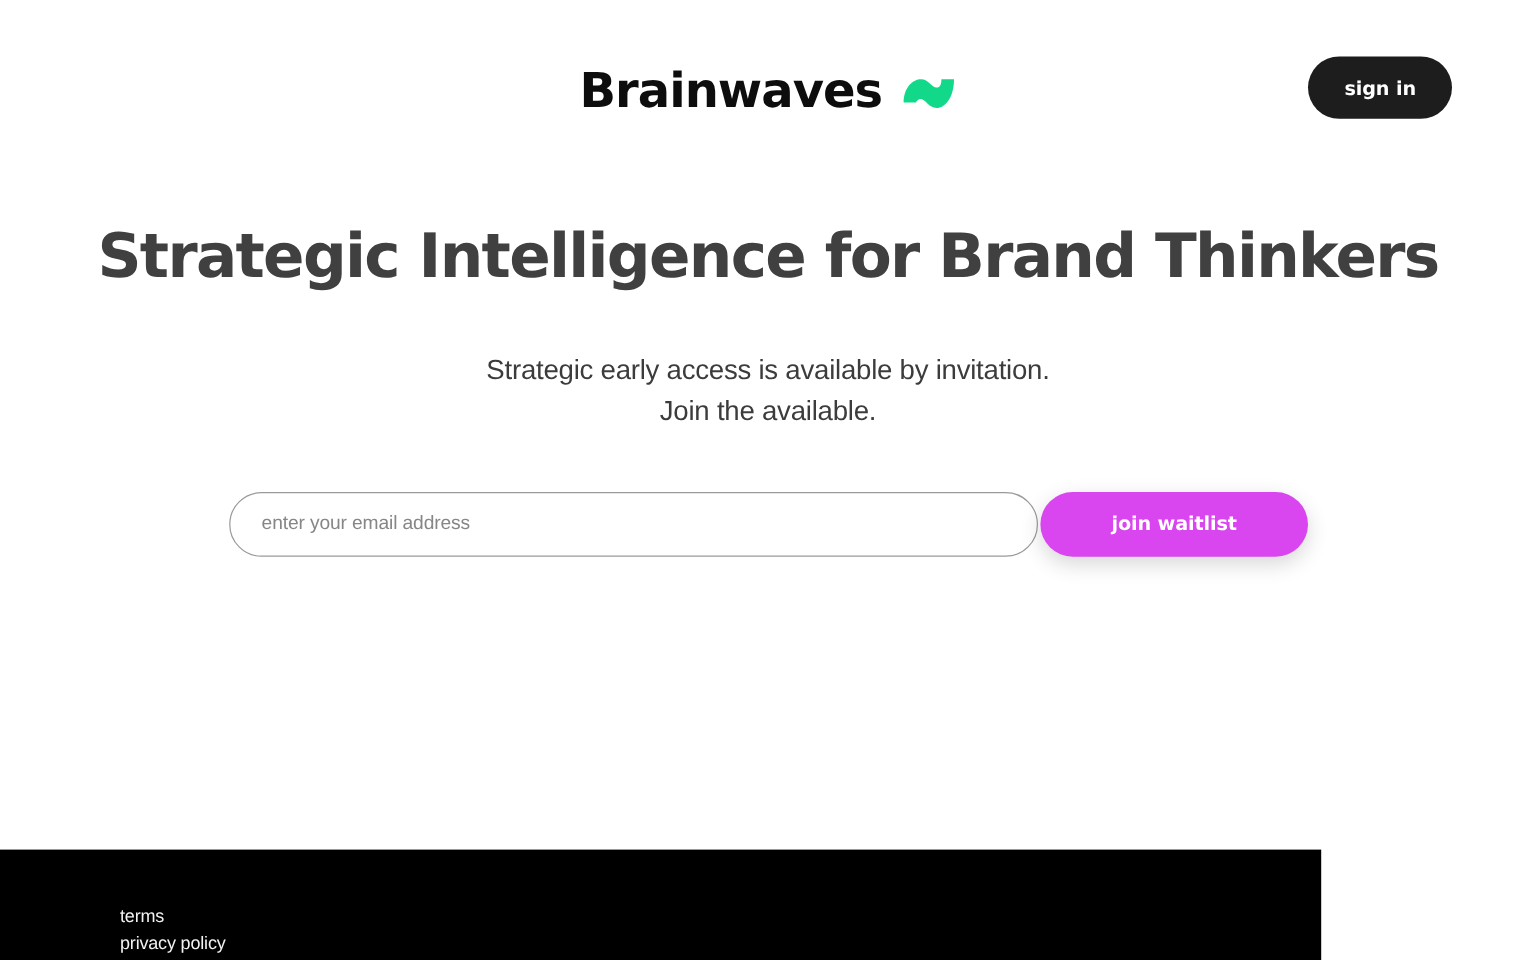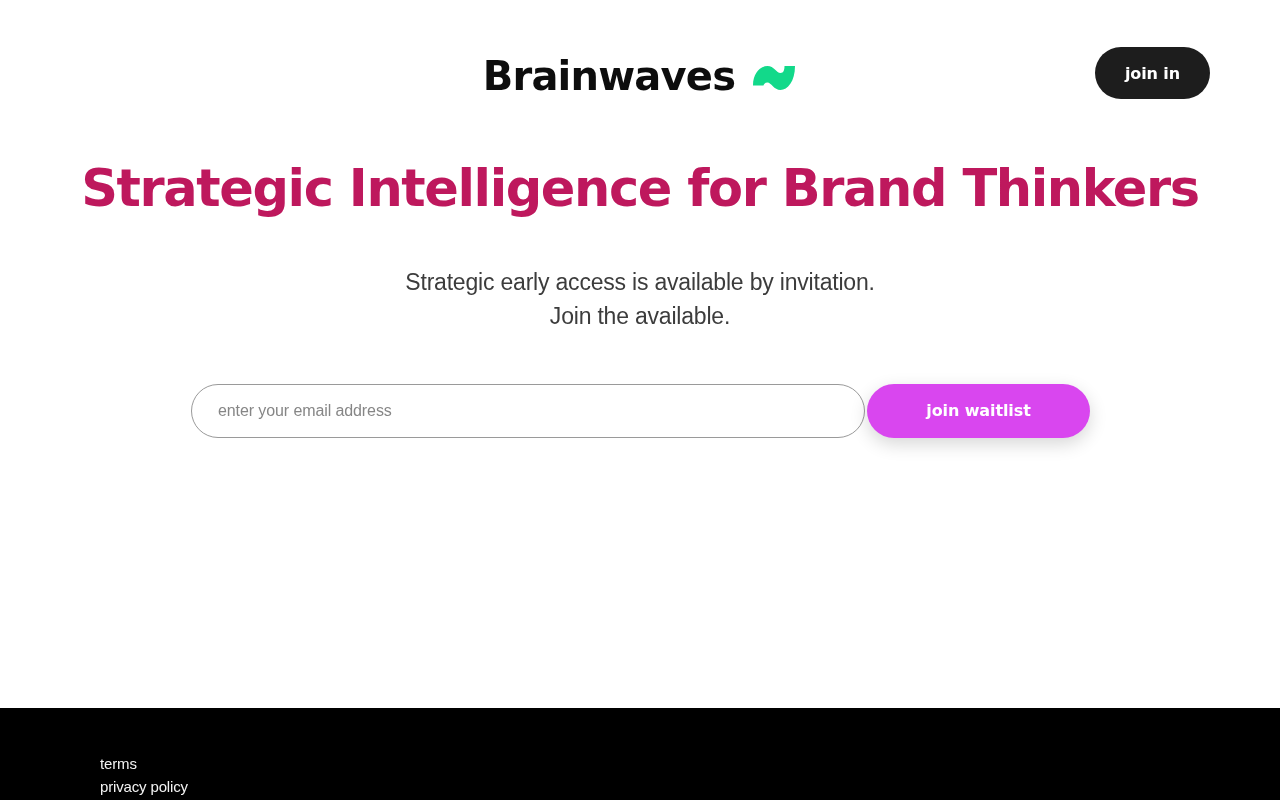--- a/index.html
+++ b/index.html
@@ -82,26 +82,26 @@
     top: 80px;
     left: 0;
     width: 1280px;
     height: 628px;
     display: flex;
     flex-direction: column;
     align-items: center;
   }
 
   .headline {
-    margin-top: 82px;
+    margin-top: 108px;
     font-family: "DejaVu Sans", sans-serif;
     font-size: 51px;
     font-weight: 700;
     letter-spacing: -1.4px;
-    color: #be185d;
+    color: #404040;
     line-height: 1.05;
     text-align: center;
     white-space: nowrap;
   }
 
   .subcopy {
     margin-top: 49px;
     font-size: 23px;
     font-weight: 400;
     line-height: 34px;
@@ -158,21 +158,21 @@
     letter-spacing: -0.1px;
     cursor: pointer;
     box-shadow: 0 6px 18px rgba(0, 0, 0, 0.16);
   }
 
   
   .footer {
     position: absolute;
     left: 0;
     top: 708px;
-    width: 1280px;
+    width: 1101px;
     height: 92px;
     background: #000000;
     overflow: hidden;
   }
 
   .footer-links {
     position: absolute;
     left: 100px;
     top: 44px;
     display: flex;
@@ -198,21 +198,21 @@
   <div class="brand">
     <span class="brand-name">Brainwaves</span>
 
     <span class="brand-mark-wrap">
       <svg class="brand-mark" viewBox="0 0 46 30" xmlns="http://www.w3.org/2000/svg" aria-hidden="true">
         <path d="M2 22.5 C2 9.5, 10 3, 16.5 3 C23 3, 25.5 10, 29.5 10 C32.5 10, 33.5 7.2, 33.5 3 L44 3 C44 18.5, 36.5 27, 29.5 27 C23 27, 20 19.5, 16.5 19.5 C13.8 19.5, 12.5 21.6, 12.5 22.5 Z" fill="#12d98a"></path>
       </svg>
     </span>
   </div>
 
-  <button class="signin-button">join in</button>
+  <button class="signin-button">sign in</button>
 </header>
 
 <main class="hero">
 
   <h1 class="headline">Strategic Intelligence for Brand Thinkers</h1>
 
   <p class="subcopy">
     <span>Strategic early access is available by invitation.</span><br>
     <span>Join the available.</span>
   </p>

